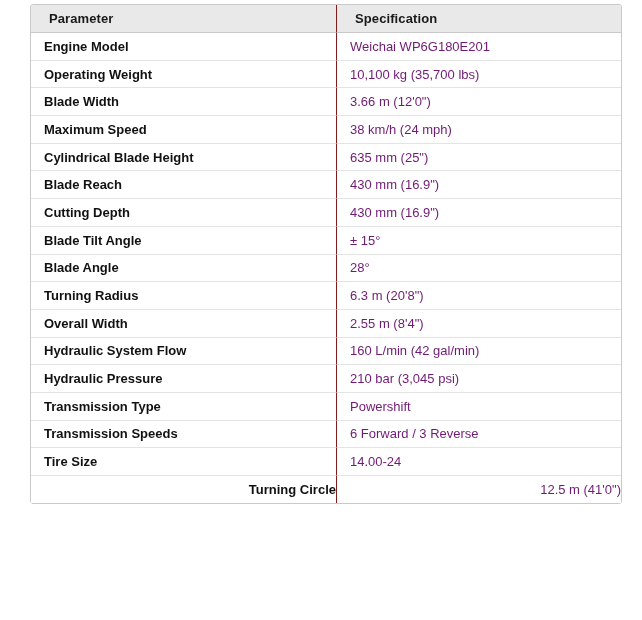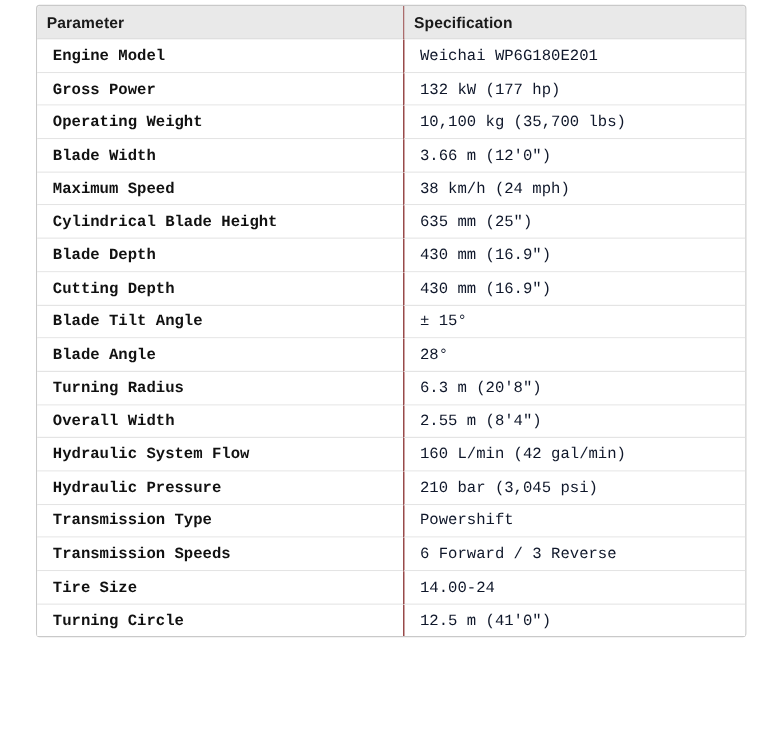--- a/index.html
+++ b/index.html
@@ -30,49 +30,48 @@
     border-radius: 3px;
   }
   table.spec-table col.col-param { width: 305px; }
   table.spec-table col.col-spec  { width: 285px; }
   table.spec-table th {
     background: #e9e9e9;
     text-align: left;
     font-weight: bold;
     color: #1a1a1a;
     height: 27px;
-    padding: 0 0 0 8px;
+    padding: 0 0 0 18px;
     border-bottom: 1px solid #c9c9c9;
     vertical-align: middle;
     letter-spacing: 0.1px;
   }
   table.spec-table th:first-child { border-top-left-radius: 3px; }
   table.spec-table th:last-child  { border-top-right-radius: 3px; }
   table.spec-table th + th,
   table.spec-table td + td {
     border-left: 1px solid #7f1d1d;
   }
   table.spec-table td {
     height: 26.7px;
     padding: 0 0 0 13px;
     vertical-align: middle;
     border-bottom: 1px solid #e4e4e4;
     background: #ffffff;
     white-space: nowrap;
     overflow: hidden;
-    font-family: Liberation Mono, monospace;
   }
-  table.spec-table tr:last-child td { border-bottom: none; }
+  table.spec-table tr:last-child td { border-bottom: none; text-align: right; }
   td.param {
     font-weight: bold;
     color: #111111;
   }
   td.value {
     font-weight: normal;
-    color: #0f172a;
+    color: #701a75;
   }
 </style>
 </head>
 <body>
 
 <div class="page">
   <table class="spec-table">
     <colgroup>
       <col class="col-param">
       <col class="col-spec">
@@ -82,41 +81,37 @@
         <th>Parameter</th>
         <th>Specification</th>
       </tr>
     </thead>
     <tbody>
         <tr>
           <td class="param">Engine Model</td>
           <td class="value">Weichai WP6G180E201</td>
         </tr>
         <tr>
-          <td class="param">Gross Power</td>
-          <td class="value">132 kW (177 hp)</td>
-        </tr>
-        <tr>
           <td class="param">Operating Weight</td>
           <td class="value">10,100 kg (35,700 lbs)</td>
         </tr>
         <tr>
           <td class="param">Blade Width</td>
           <td class="value">3.66 m (12'0")</td>
         </tr>
         <tr>
           <td class="param">Maximum Speed</td>
           <td class="value">38 km/h (24 mph)</td>
         </tr>
         <tr>
           <td class="param">Cylindrical Blade Height</td>
           <td class="value">635 mm (25")</td>
         </tr>
         <tr>
-          <td class="param">Blade Depth</td>
+          <td class="param">Blade Reach</td>
           <td class="value">430 mm (16.9")</td>
         </tr>
         <tr>
           <td class="param">Cutting Depth</td>
           <td class="value">430 mm (16.9")</td>
         </tr>
         <tr>
           <td class="param">Blade Tilt Angle</td>
           <td class="value">± 15°</td>
         </tr>

